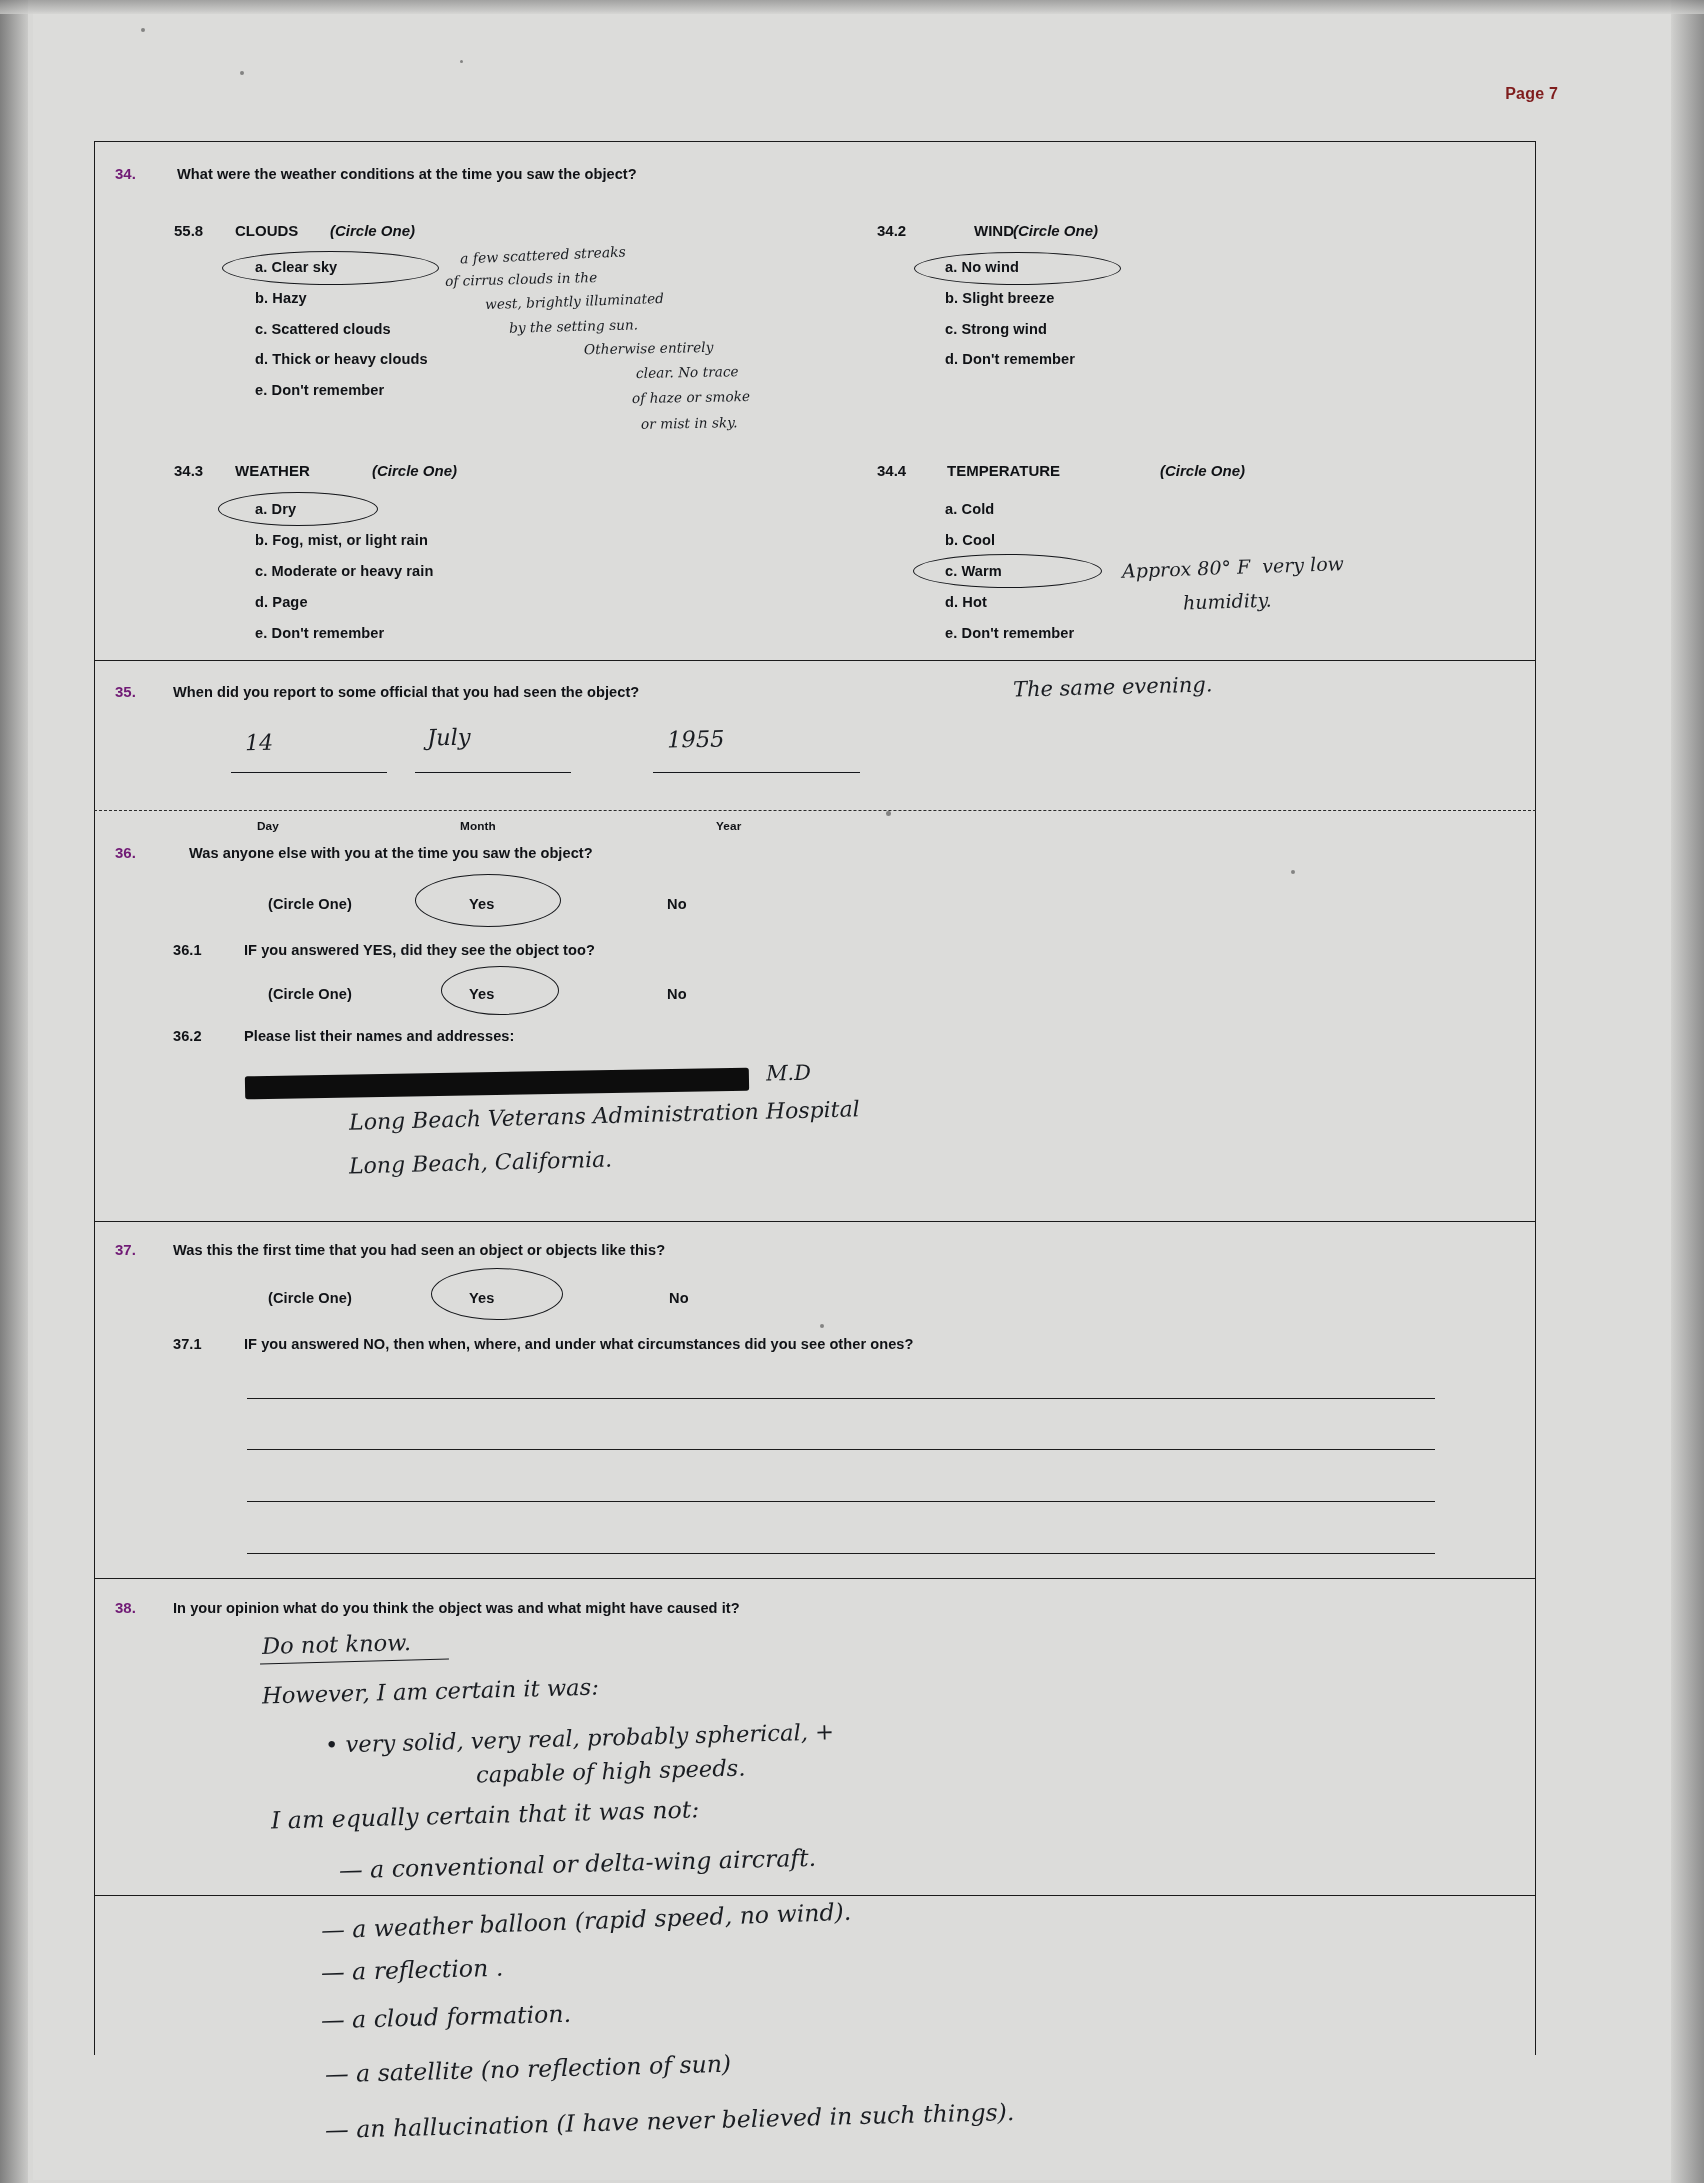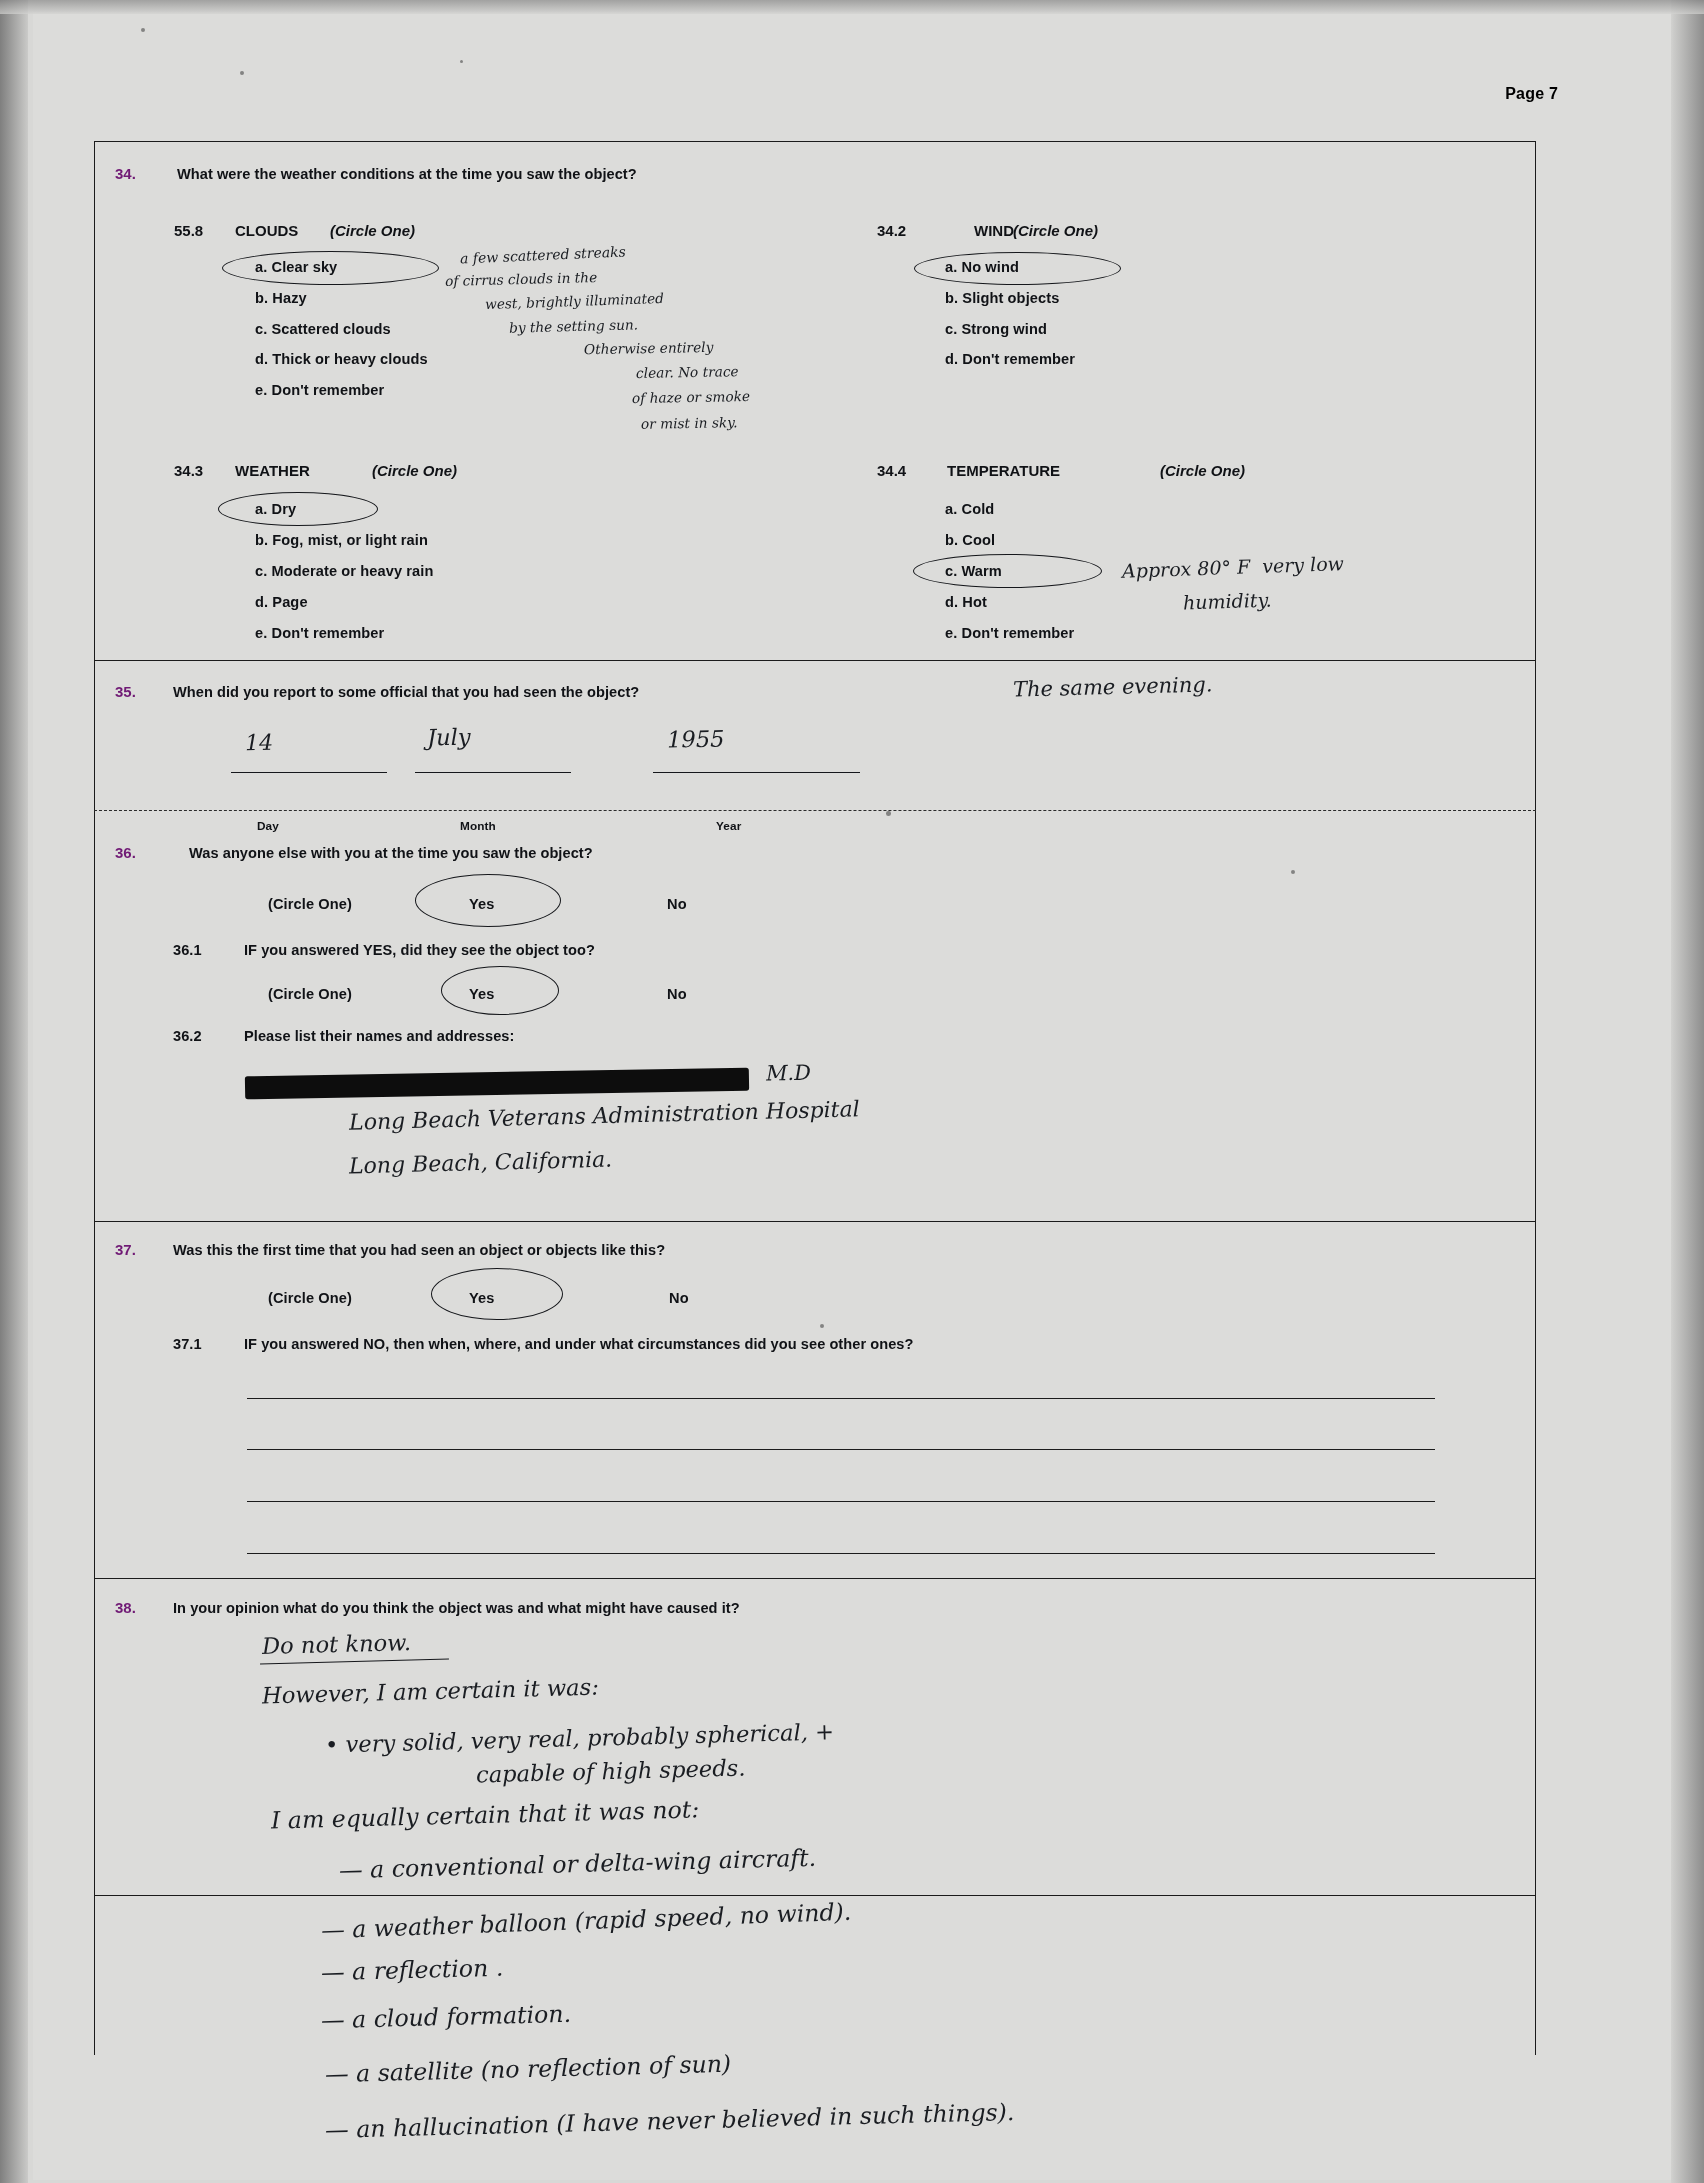--- a/index.html
+++ b/index.html
@@ -43,21 +43,21 @@
     background: #dcdcda;
   }
 
   .page-num {
     position: absolute;
     right: 146px;
     top: 85px;
     font-size: 16px;
     font-weight: bold;
     letter-spacing: 0.2px;
-    color: #000000;
+    color: #7f1d1d;
   }
 
   
   .frame {
     position: absolute;
     left: 94px;
     top: 141px;
     width: 1442px;
     height: 1914px;
     border: 1.9px solid #1b1b1b;
@@ -190,21 +190,21 @@
   <div class="hw" style="left:584px;top:340px;font-size:13.7px;transform:rotate(-1deg);">Otherwise entirely</div>
   <div class="hw" style="left:636px;top:364px;font-size:13.7px;transform:rotate(-1deg);">clear. No trace</div>
   <div class="hw" style="left:632px;top:389px;font-size:13.7px;transform:rotate(-1deg);">of haze or smoke</div>
   <div class="hw" style="left:641px;top:415px;font-size:13.7px;transform:rotate(-1deg);">or mist in sky.</div>
 
   <div class="sub-h" style="left:877px;top:222px;">34.2</div>
   <div class="sub-h" style="left:938px;top:222px;margin-left:36px;">WIND</div>
   <div class="sub-h ital" style="left:1013px;top:222px;">(Circle One)</div>
 
   <div class="opt" style="left:945px;top:259px;">a. No wind</div>
-  <div class="opt" style="left:945px;top:290px;">b. Slight objects</div>
+  <div class="opt" style="left:945px;top:290px;">b. Slight breeze</div>
   <div class="opt" style="left:945px;top:321px;">c. Strong wind</div>
   <div class="opt" style="left:945px;top:351px;">d. Don't remember</div>
   <div class="ellipse" style="left:914px;top:252px;width:207px;height:33px;"></div>
 
   <div class="sub-h" style="left:174px;top:462px;">34.3</div>
   <div class="sub-h" style="left:235px;top:462px;">WEATHER</div>
   <div class="sub-h ital" style="left:372px;top:462px;">(Circle One)</div>
 
   <div class="opt" style="left:255px;top:501px;">a. Dry</div>
   <div class="opt" style="left:255px;top:532px;">b. Fog, mist, or light rain</div>

